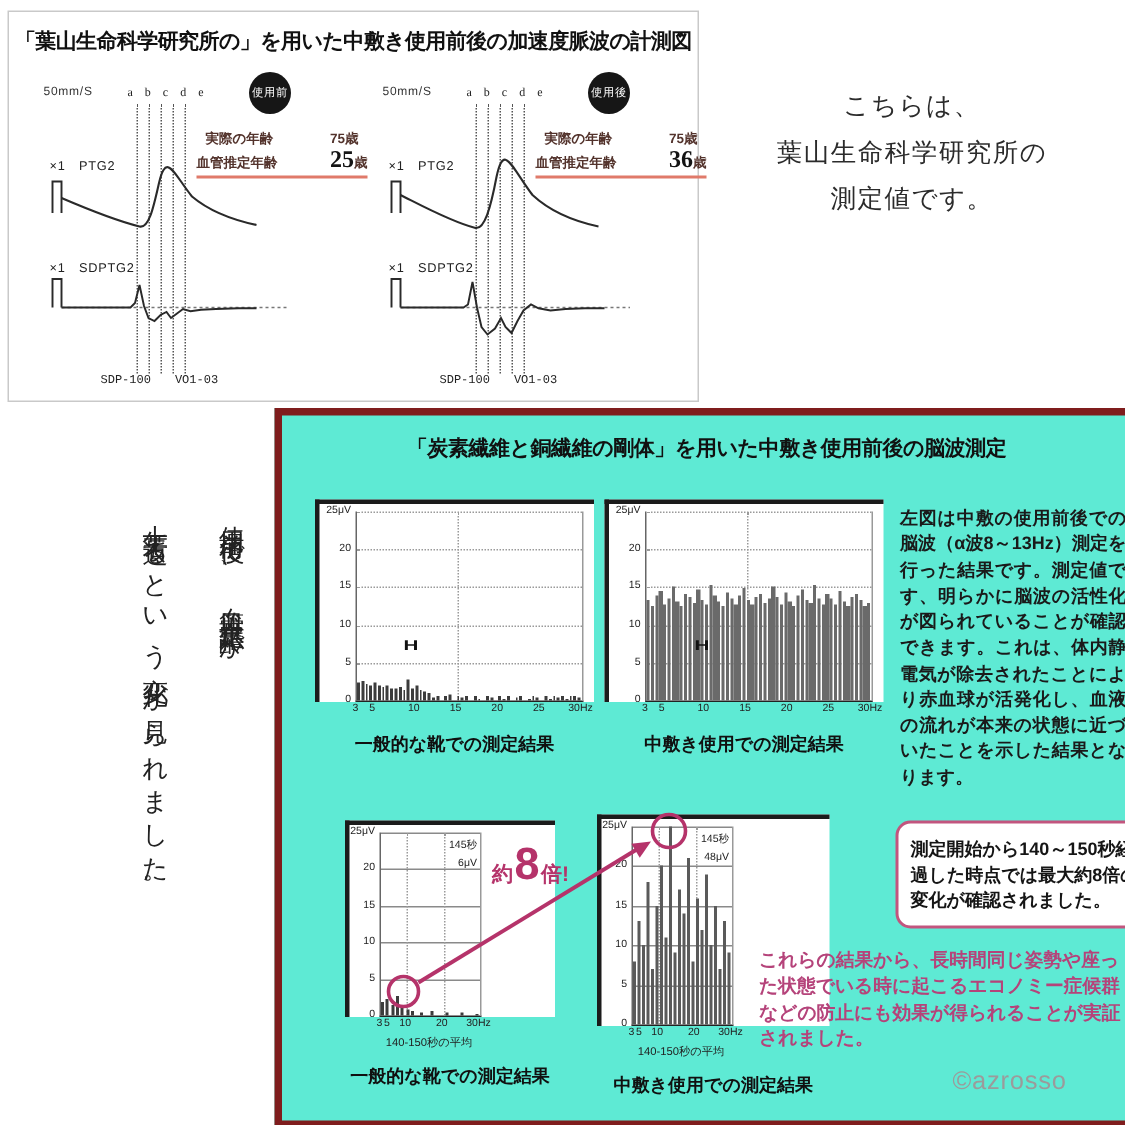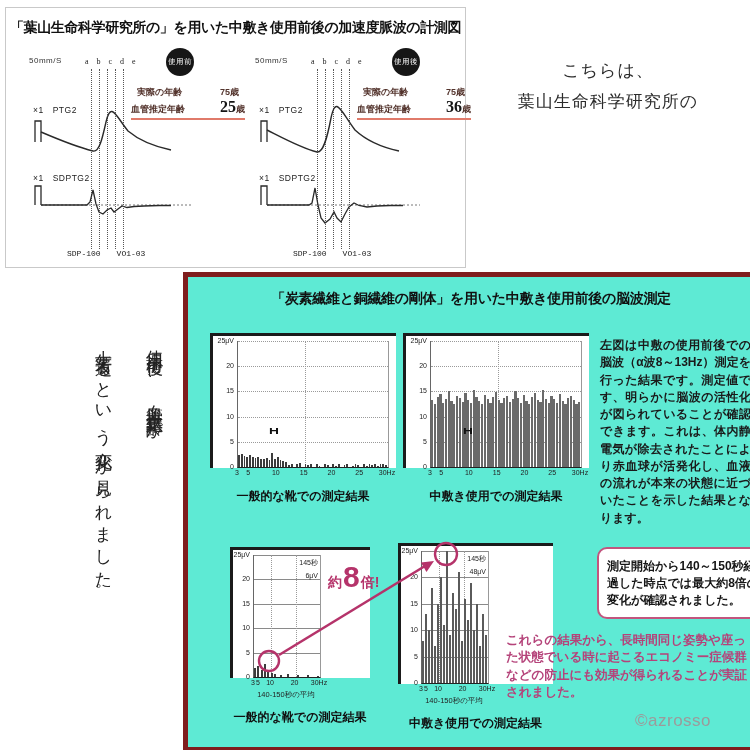--- a/index.html
+++ b/index.html
@@ -156,20 +156,21 @@
     <div class="abs device-row">
       <span>SDP-100</span>
       <span>VO1-03</span>
     </div>
   </div>
 </div>
 
 <div class="abs" id="right-note">
     <div>こちらは、</div>
     <div>葉山生命科学研究所の</div>
+    <div>測定値です。</div>
   </div>
 <div class="abs" id="left-note">
     <div>使用前後で、血管推定年齢が</div>
     <div>十年若返るという変化が見られました。</div>
   </div>
 
 <div class="abs" id="bottom-panel">
   <div class="abs" id="bottom-title">「炭素繊維と銅繊維の剛体」を用いた中敷き使用前後の脳波測定</div>
 
   <div class="eeg" style="left:22px;top:56px;width:186px">

